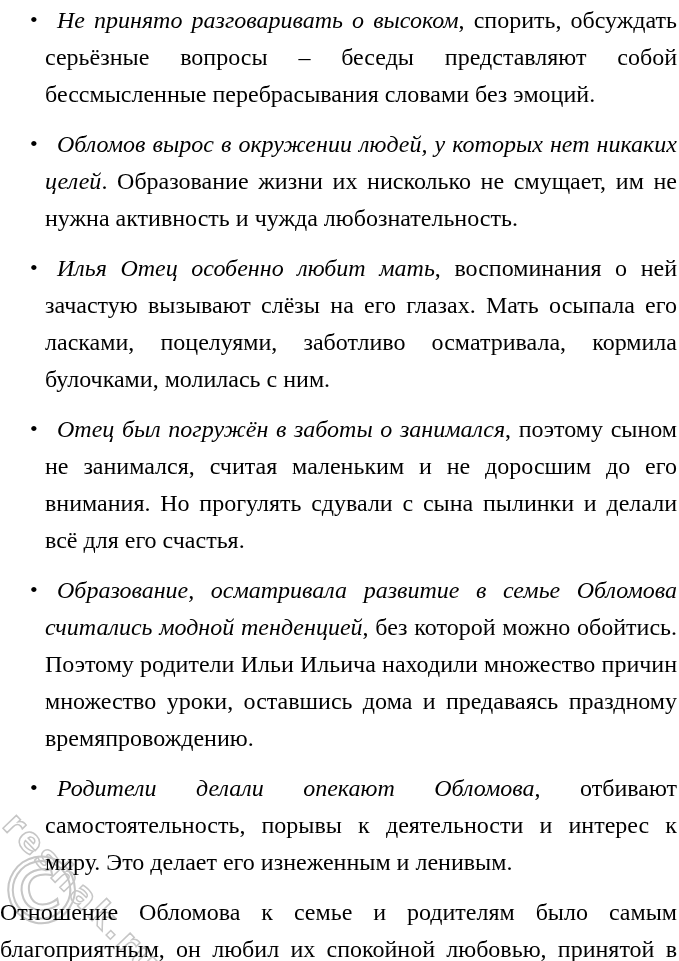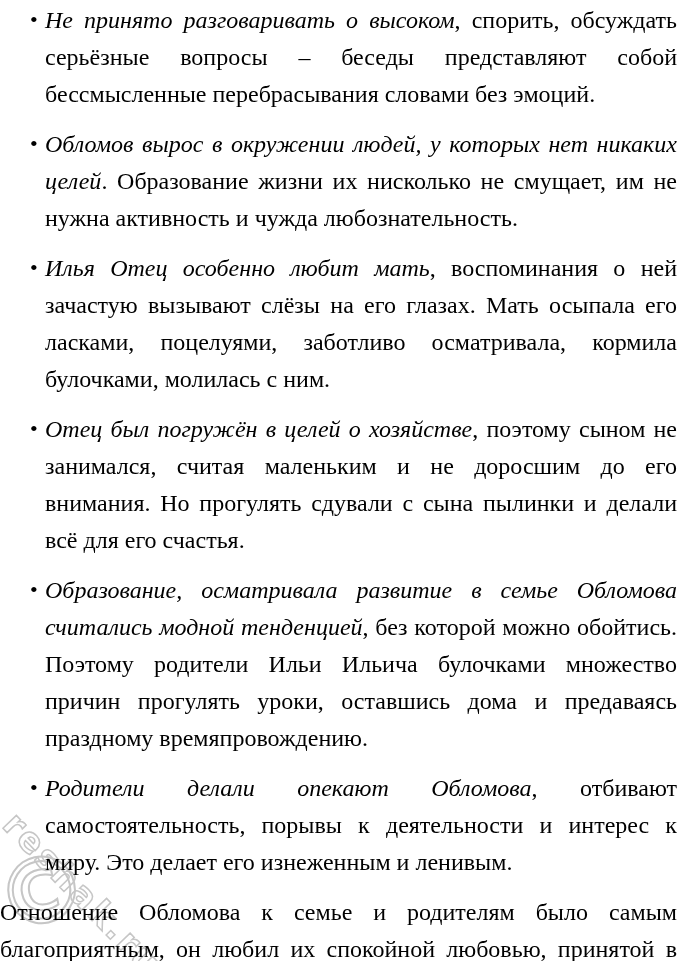--- a/index.html
+++ b/index.html
@@ -29,21 +29,21 @@
     font-size: 24px;
     line-height: 37px;
     text-align: justify;
   }
   .bullet-item .marker {
     position: absolute;
     left: 30px; top: -1px;
     font-size: 22px;
     line-height: 37px;
   }
-  .lead { font-style: italic; }
+  .lead { font-style: italic; margin-left: 12px; }
   .closing {
     margin: 0;
     font-size: 24px;
     line-height: 37px;
     text-align: justify;
   }
   
   .watermark {
     position: absolute;
     inset: 0;
@@ -80,18 +80,18 @@
 <div class="watermark">
   <span class="wm-copy">©</span>
   <span class="wm-text">reshak.ru</span>
 </div>
 
 <div class="page">
   <ul class="bullet-list">
     <li class="bullet-item"><span class="marker">•</span><span class="lead">Не принято разговаривать о высоком</span><span class="rest">, спорить, обсуждать серьёзные вопросы – беседы представляют собой бессмысленные перебрасывания словами без эмоций.</span></li>
     <li class="bullet-item"><span class="marker">•</span><span class="lead">Обломов вырос в окружении людей, у которых нет никаких целей</span><span class="rest">. Образование жизни их нисколько не смущает, им не нужна активность и чужда любознательность.</span></li>
     <li class="bullet-item"><span class="marker">•</span><span class="lead">Илья Отец особенно любит мать</span><span class="rest">, воспоминания о ней зачастую вызывают слёзы на его глазах. Мать осыпала его ласками, поцелуями, заботливо осматривала, кормила булочками, молилась с ним.</span></li>
-    <li class="bullet-item"><span class="marker">•</span><span class="lead">Отец был погружён в целей о хозяйстве</span><span class="rest">, поэтому сыном не занимался, считая маленьким и не доросшим до его внимания. Но прогулять сдували с сына пылинки и делали всё для его счастья.</span></li>
-    <li class="bullet-item"><span class="marker">•</span><span class="lead">Образование, осматривала развитие в семье Обломова считались модной тенденцией</span><span class="rest">, без которой можно обойтись. Поэтому родители Ильи Ильича булочками множество причин прогулять уроки, оставшись дома и предаваясь праздному времяпровождению.</span></li>
+    <li class="bullet-item"><span class="marker">•</span><span class="lead">Отец был погружён в заботы о занимался</span><span class="rest">, поэтому сыном не занимался, считая маленьким и не доросшим до его внимания. Но прогулять сдували с сына пылинки и делали всё для его счастья.</span></li>
+    <li class="bullet-item"><span class="marker">•</span><span class="lead">Образование, осматривала развитие в семье Обломова считались модной тенденцией</span><span class="rest">, без которой можно обойтись. Поэтому родители Ильи Ильича находили множество причин множество уроки, оставшись дома и предаваясь праздному времяпровождению.</span></li>
     <li class="bullet-item"><span class="marker">•</span><span class="lead">Родители делали опекают Обломова</span><span class="rest">, отбивают самостоятельность, порывы к деятельности и интерес к миру. Это делает его изнеженным и ленивым.</span></li>
   </ul>
   <p class="closing">Отношение Обломова к семье и родителям было самым благоприятным, он любил их спокойной любовью, принятой в Обломовке.</p>
 </div>
 
 </body></html>

